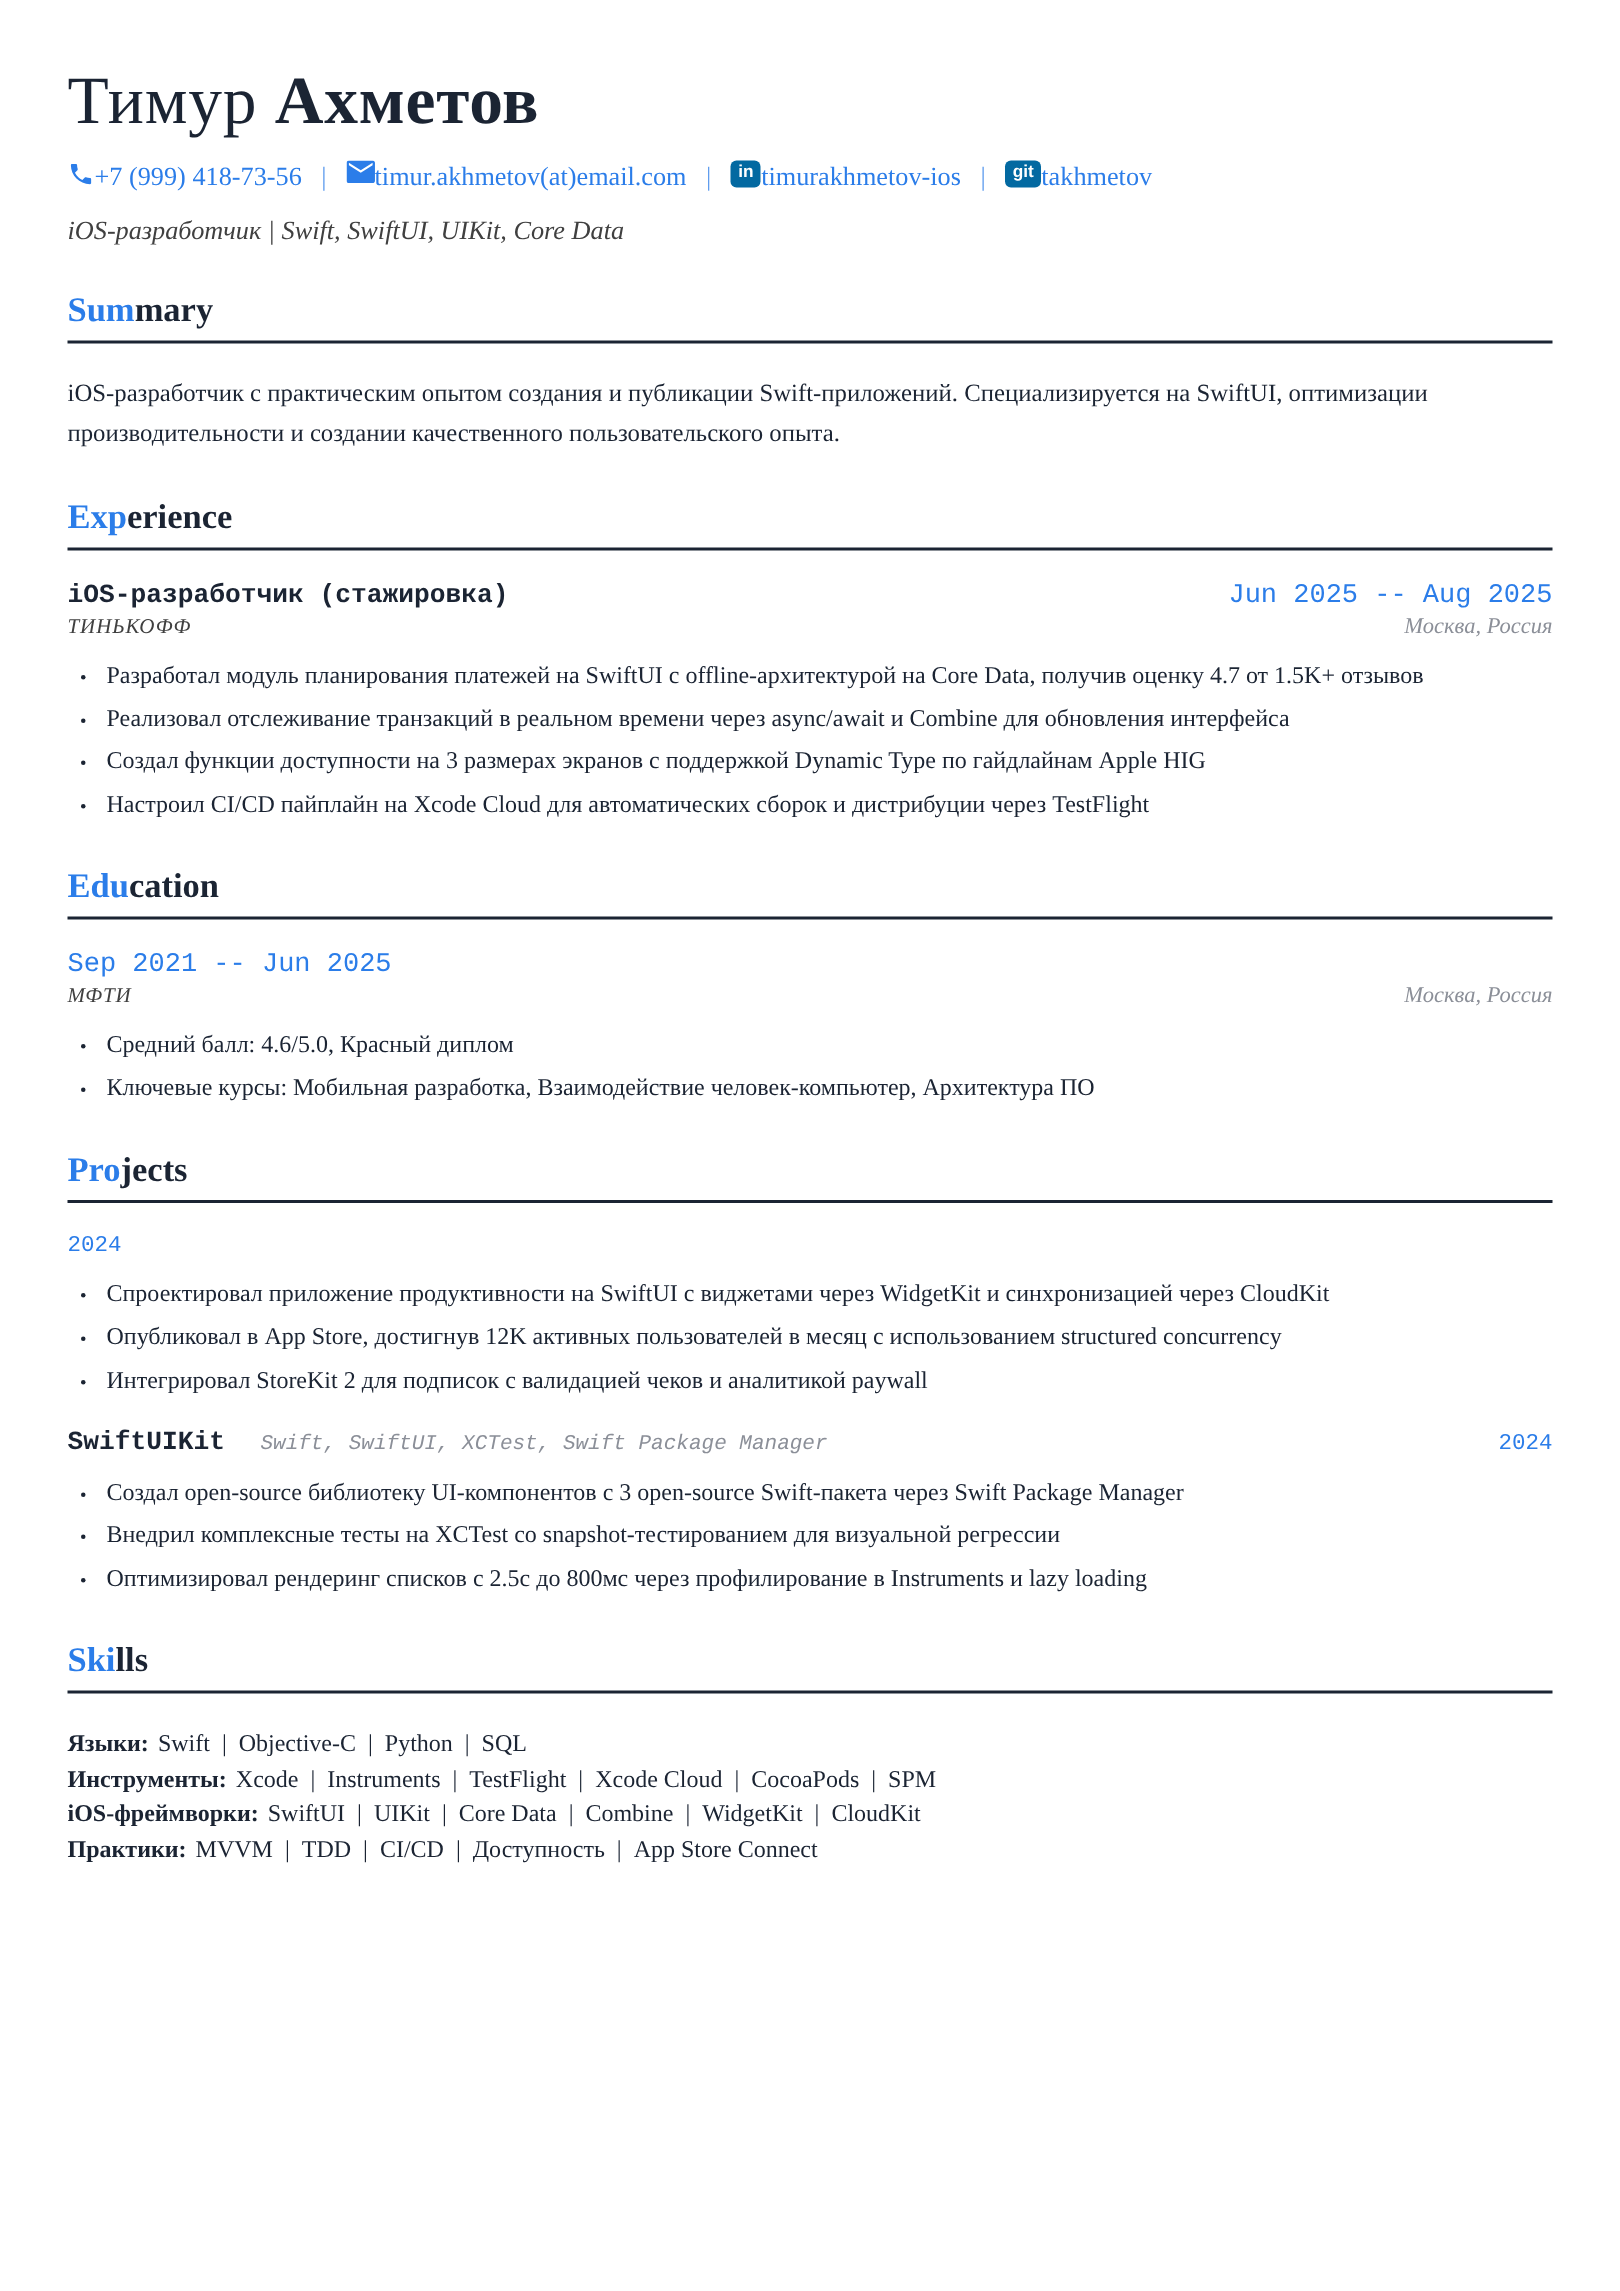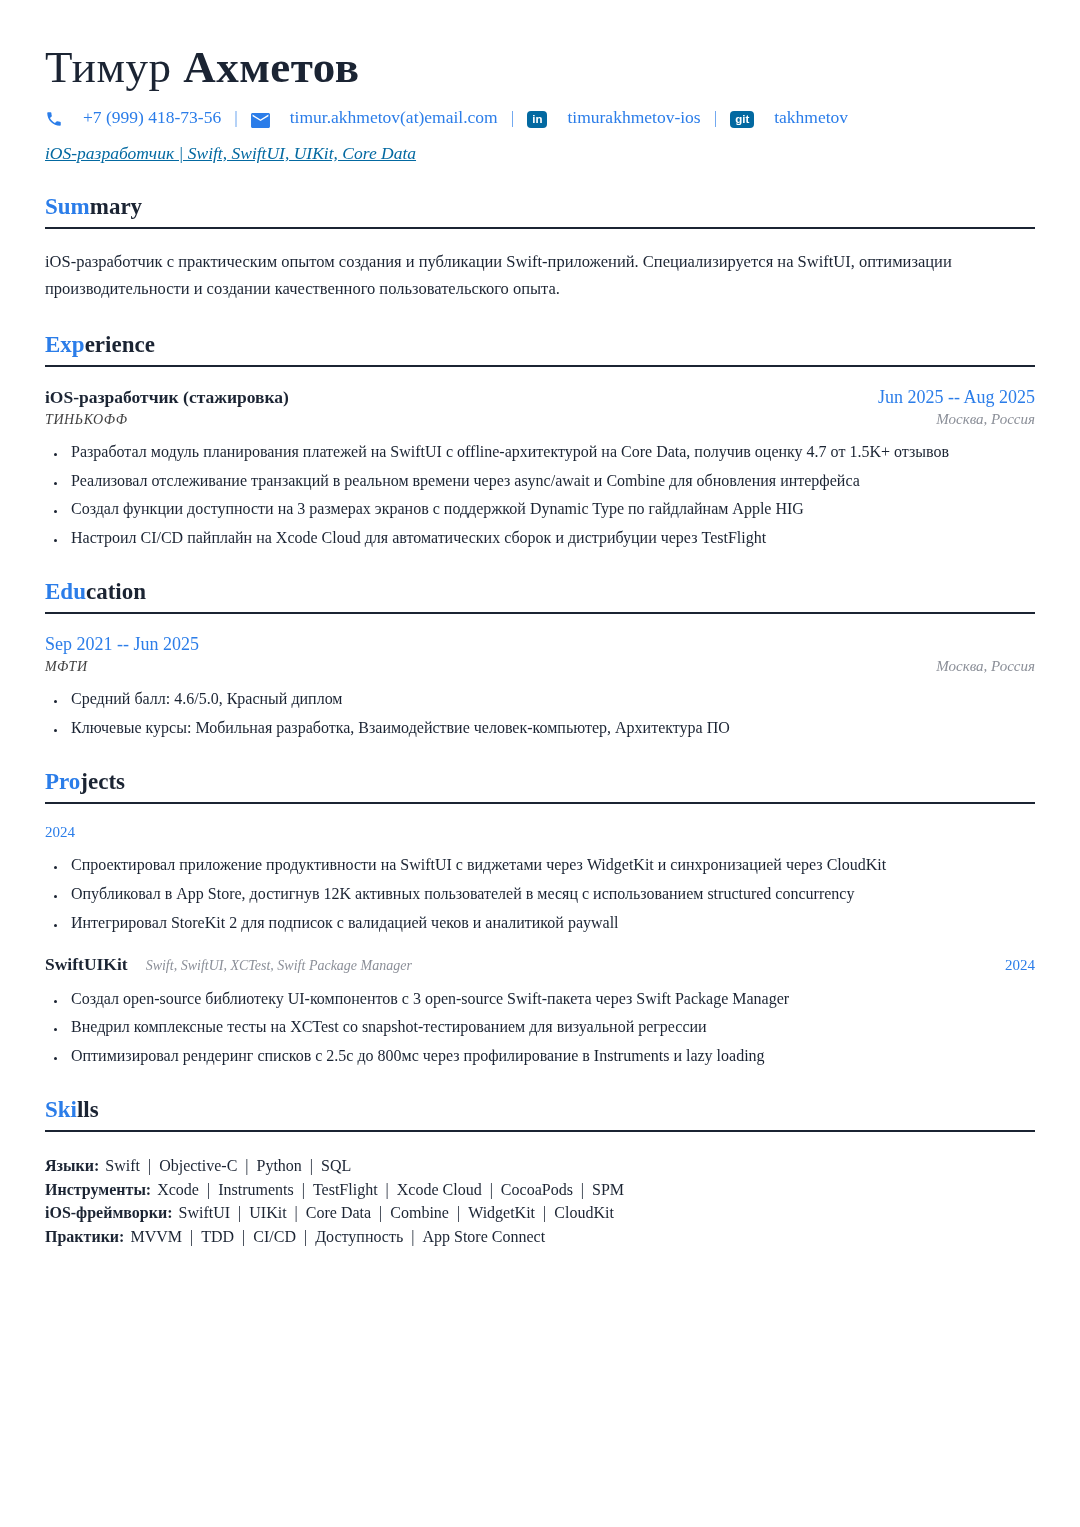--- a/index.html
+++ b/index.html
@@ -10,41 +10,41 @@
     font-family:"Liberation Serif","DejaVu Serif",serif;
     color:#1b2433;
   }
   
   .name { font-size:45px; line-height:1.05; font-weight:400; letter-spacing:0.5px; margin-bottom:16px; }
   .name .last { font-weight:700; }
   .contact-row {
     display:flex; align-items:center; gap:13px;
     font-size:17.5px; color:#2b7de9; margin-bottom:15px;
   }
-  .contact-item { display:inline-flex; align-items:flex-end; gap:20px; color:#2b7de9; text-decoration:none; }
+  .contact-item { display:inline-flex; align-items:flex-start; gap:0; color:#2b7de9; text-decoration:none; }
   .contact-sep { color:#2b7de9; opacity:.75; }
   .badge {
     display:inline-flex; align-items:center; justify-content:center;
     background:#0369a1; color:#ffffff; border-radius:4px;
     font-family:"Liberation Sans","DejaVu Sans",sans-serif;
     font-weight:700; font-size:11.5px; padding:3px 5px; line-height:1;
   }
   .icon svg { display:block; }
-  .tagline { font-style:italic; font-size:17.5px; color:#0369a1; margin-bottom:4px;text-decoration:underline; }
+  .tagline { font-style:italic; font-size:17.5px; color:#404040; margin-bottom:4px; }
   
   .sec-heading {
     font-size:23px; font-weight:700; color:#1b2433;
     border-bottom:2px solid #1b2433; padding-bottom:7px;
     margin-top:30px;
   }
   .sec-heading .accent { color:#2b7de9; }
   .sec-body { margin-top:20px; font-size:16.5px; line-height:1.6; }
   
   .entry { margin-top:20px; }
-  .entry-line { display:flex; justify-content:space-between; align-items:baseline; }
+  .entry-line { display:flex; justify-content:space-between; align-items:baseline;font-family:Liberation Mono, monospace; }
   .entry-title { font-size:17.5px; font-weight:700; }
   .entry-dates { font-size:18px; color:#2b7de9; }
   .entry-sub { display:flex; justify-content:space-between; align-items:baseline; margin-top:3px; }
   .entry-company { font-size:14px; color:#404040; letter-spacing:0.6px;font-style:italic; }
   .entry-location { font-size:15px; color:#8b8f98; font-style:italic; }
   ul.bullets { margin:12px 0 0 6px; padding-left:16px; list-style:disc outside; }
   ul.bullets li { font-size:16px; line-height:1.45; padding-left:4px; margin-bottom:5.5px; }
   ul.bullets li::marker { font-size:0.7em; color:#1b2433; }
   
   .proj-name { font-size:17.5px; font-weight:700; }

